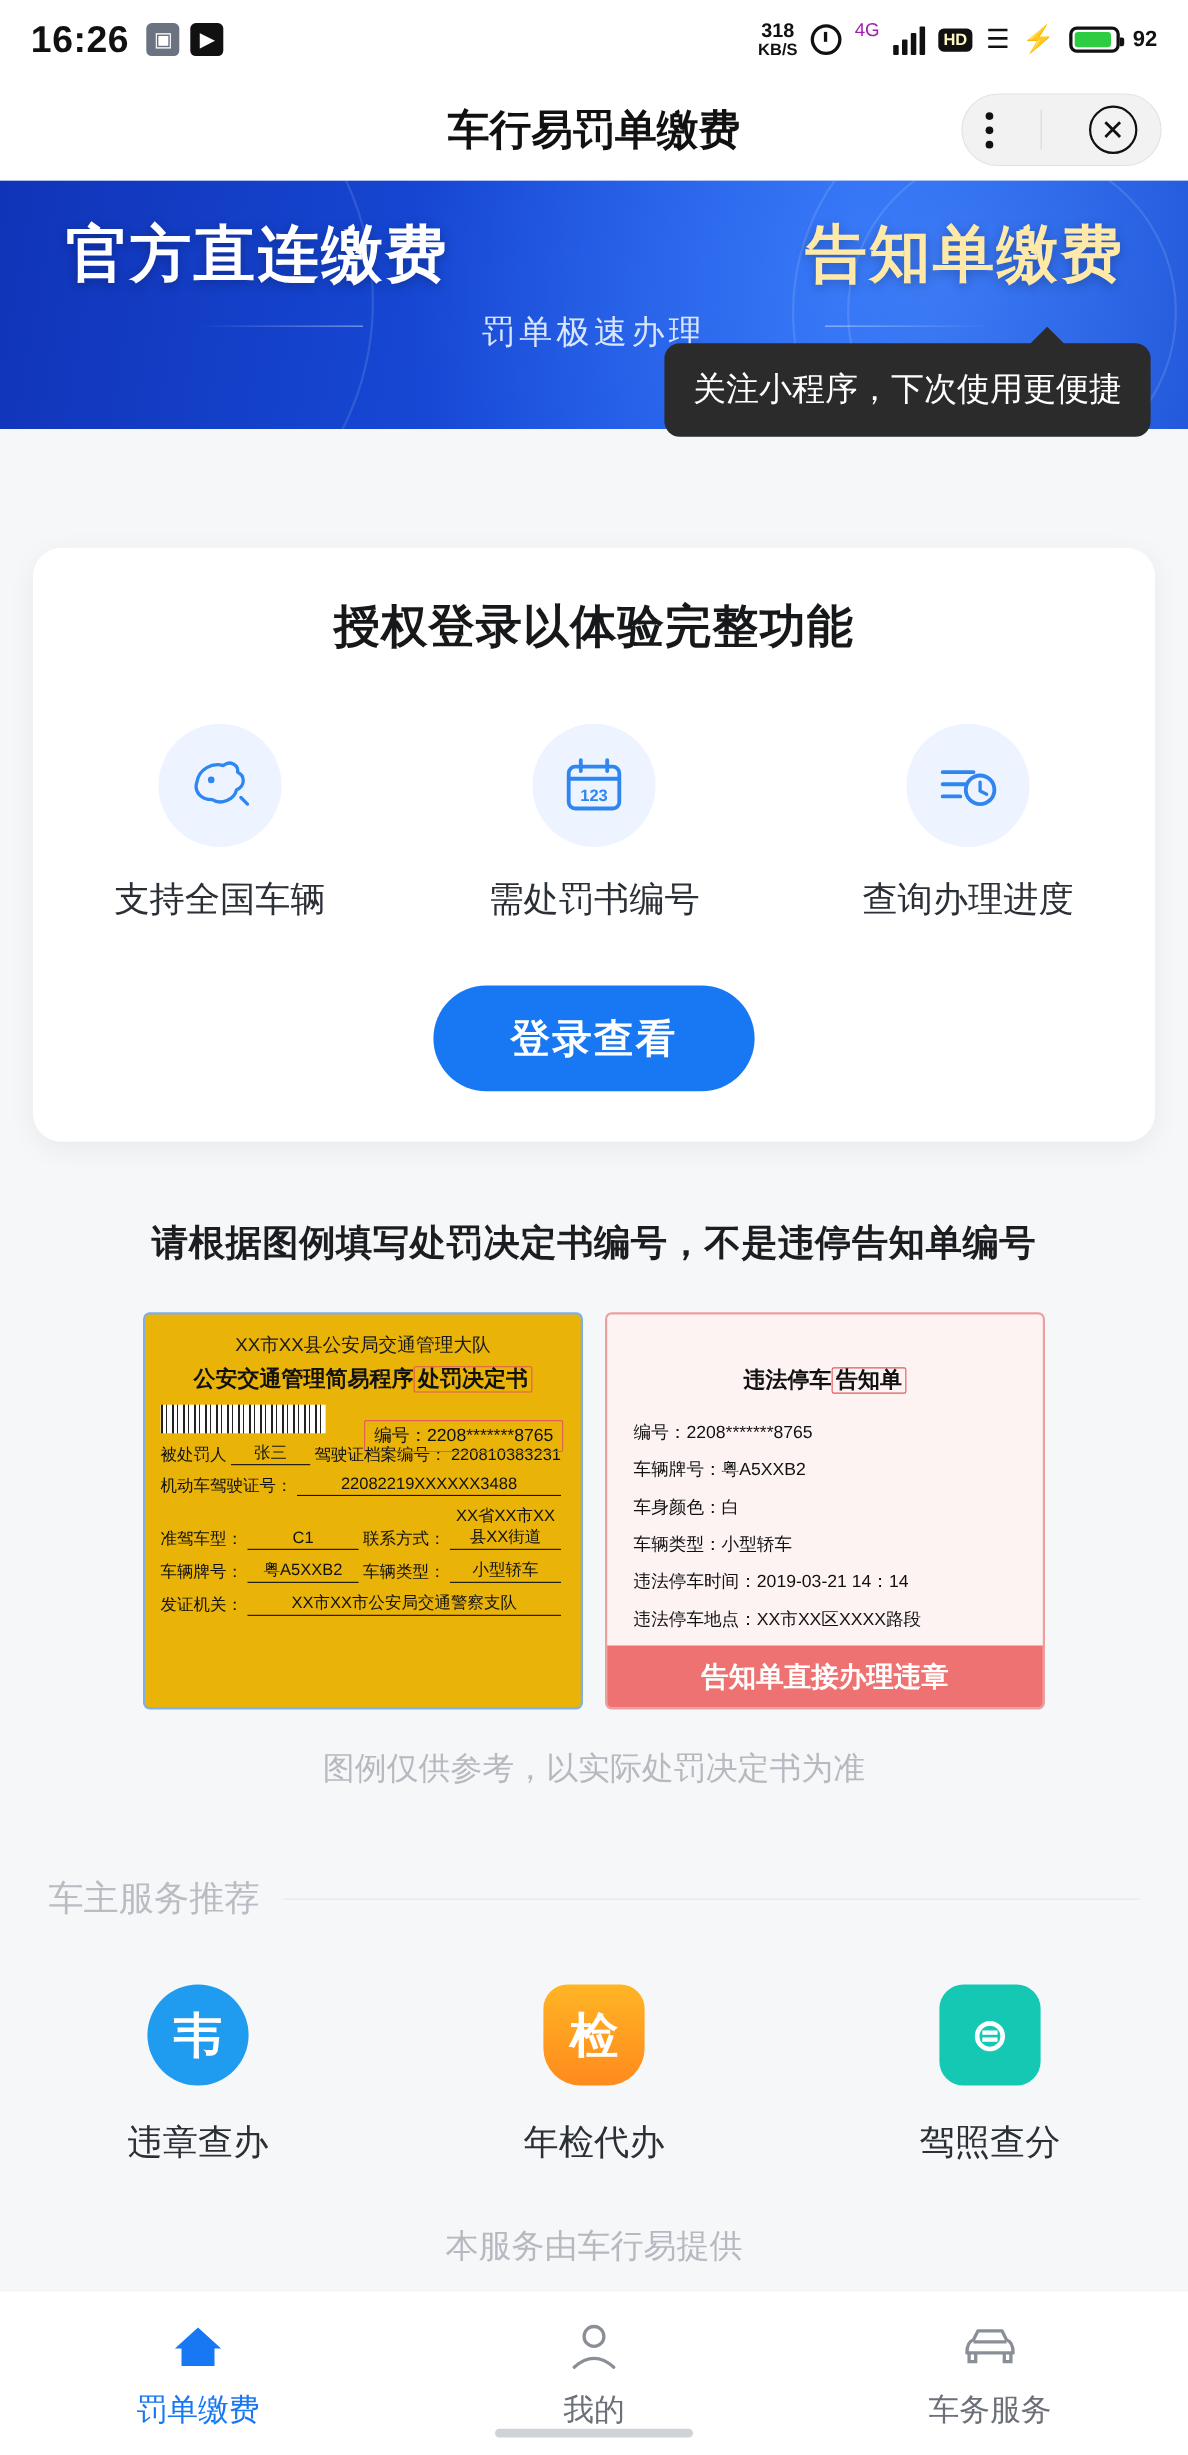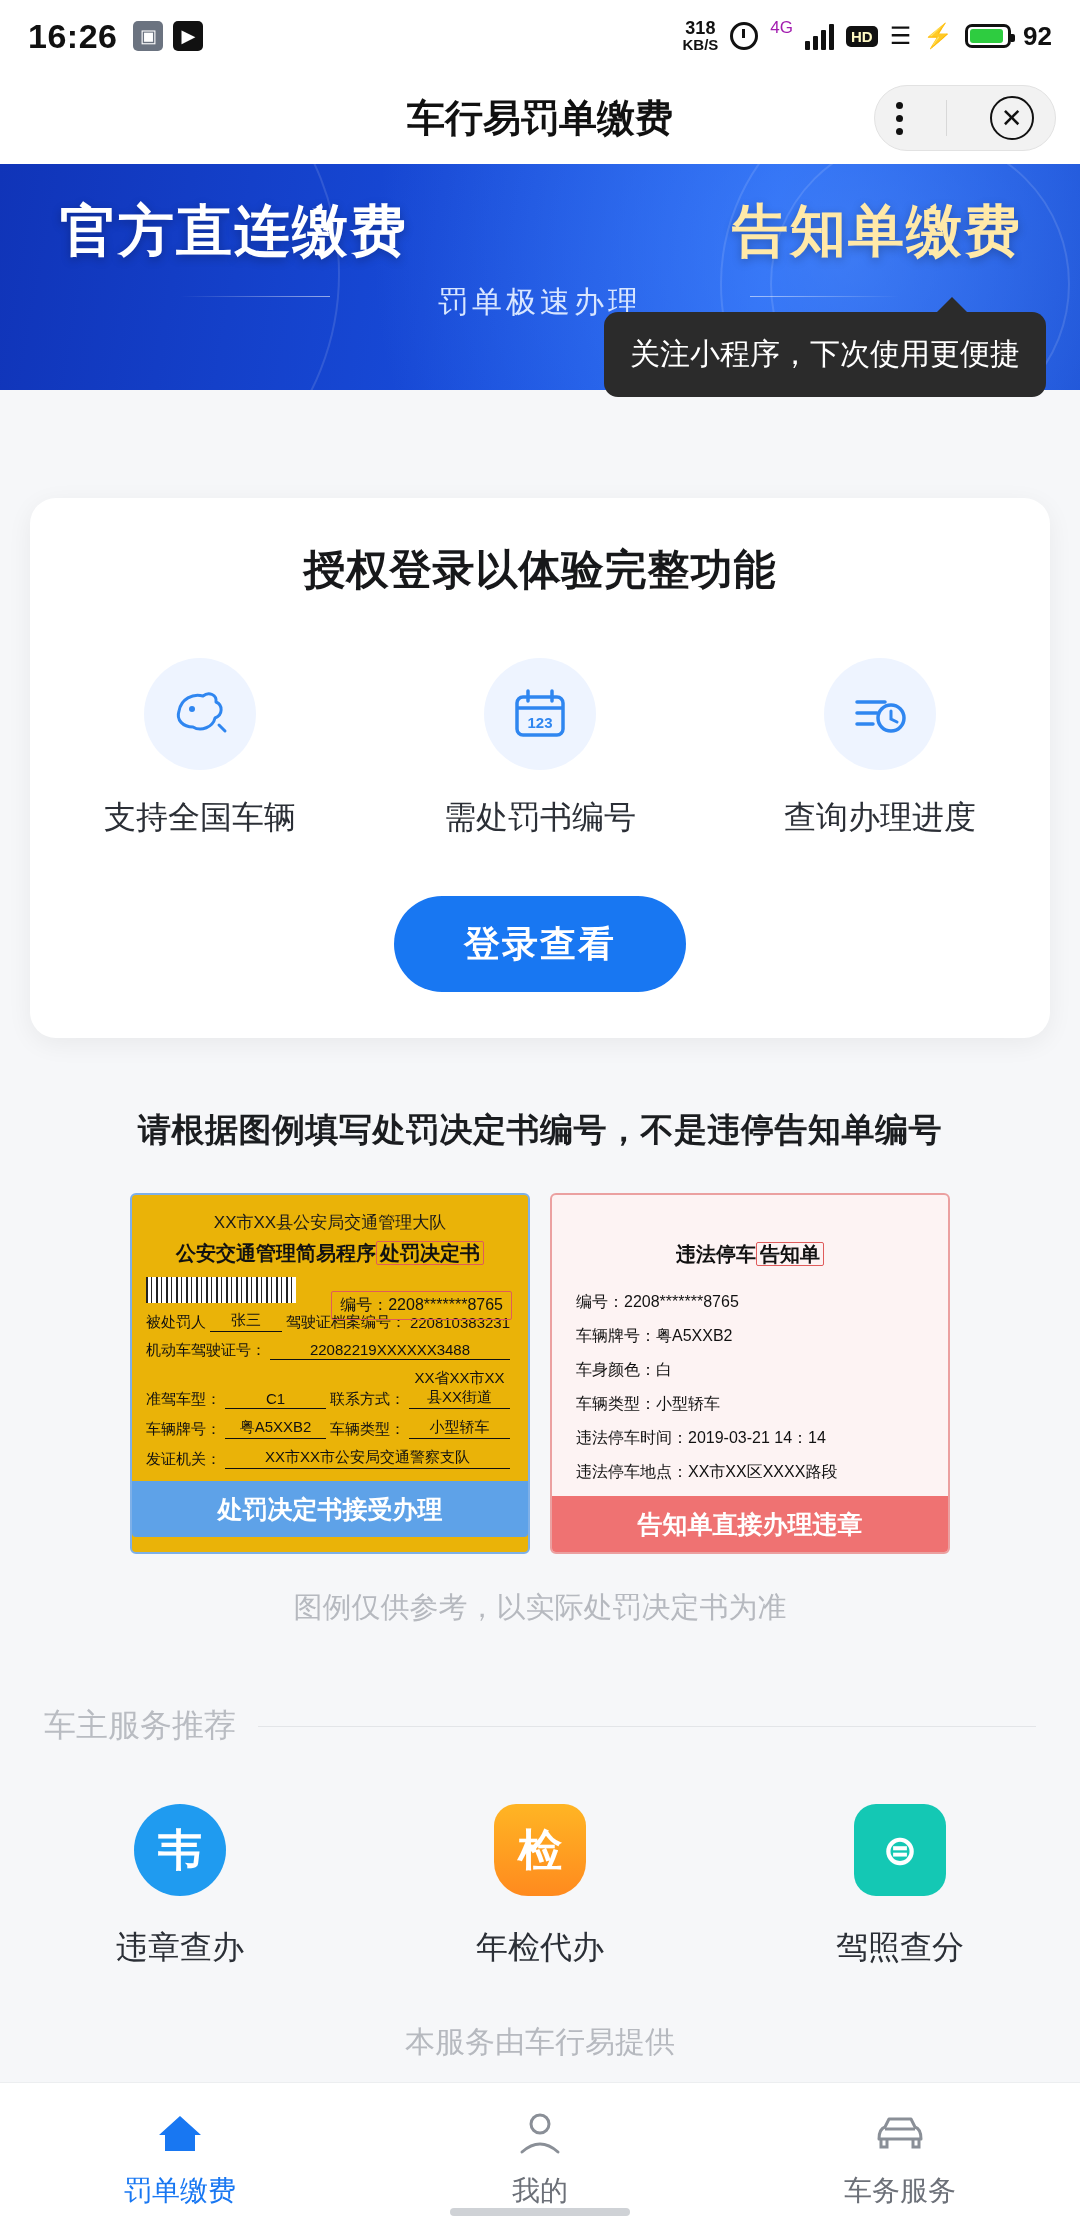--- a/index.html
+++ b/index.html
@@ -63,21 +63,21 @@
   .sb-bolt { font-size: 24px; color: #111; }
   .sb-batt {
     width: 46px; height: 24px; border: 3px solid #111; border-radius: 7px;
     position: relative; display: flex; align-items: center; padding: 2px;
   }
   .sb-batt::after {
     content: ""; position: absolute; right: -7px; top: 7px;
     width: 4px; height: 8px; background: #111; border-radius: 0 2px 2px 0;
   }
   .sb-batt i { display: block; height: 100%; width: 92%; background: #2ecc40; border-radius: 3px; }
-  .sb-pct { font-size: 26px; font-weight: 600; color: #111; text-align: right; }
+  .sb-pct { font-size: 20px; font-weight: 600; color: #111; text-align: right; }
 
   
   .titlebar {
     height: 92px;
     display: flex; align-items: center; justify-content: center;
     position: relative;
     background: #fff;
   }
   .titlebar .title {
     font-size: 38px; font-weight: 700; color: #111;
@@ -446,21 +446,20 @@
             <span class="k">车辆牌号：</span>
             <span class="v">粤A5XXB2</span>
             <span class="k">车辆类型：</span>
             <span class="v">小型轿车</span>
           </div>
           <div class="s-row">
             <span class="k">发证机关：</span>
             <span class="v">XX市XX市公安局交通警察支队</span>
           </div>
         </div>
-        <div class="s-foot">处罚决定书接受办理</div>
       </div>
 
       <div class="sample red">
         <div class="s-title2" style="margin-top:30px">
           <span>违法停车</span><span class="s-hl">告知单</span>
         </div>
         <div style="margin-top:24px">
           <div class="s-rrow">编号：2208*******8765</div>
           <div class="s-rrow">车辆牌号：粤A5XXB2</div>
           <div class="s-rrow">车身颜色：白</div>

